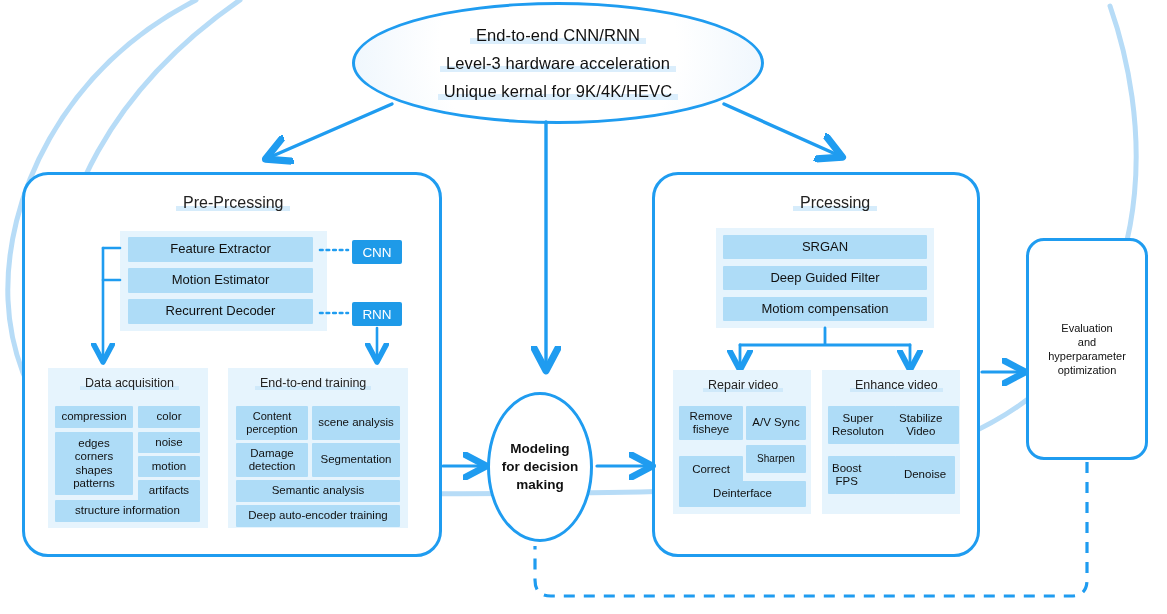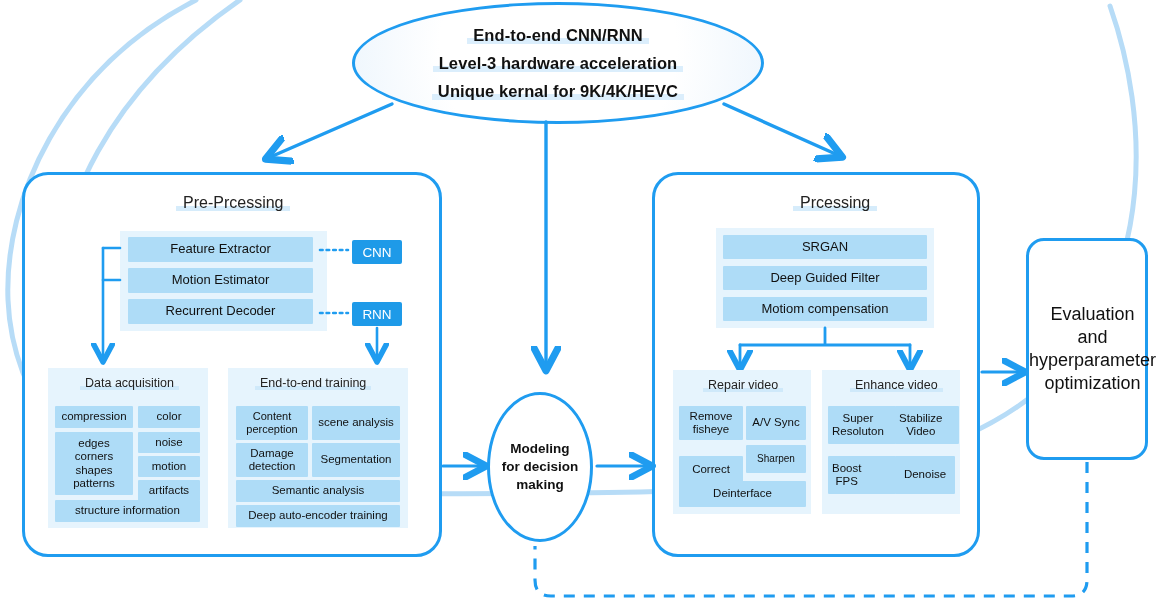--- a/index.html
+++ b/index.html
@@ -6,31 +6,31 @@
   body{width:1167px;height:614px;position:relative;overflow:hidden;
        font-family:"Liberation Sans","DejaVu Sans",sans-serif;color:#111;}
   .stage{position:absolute;inset:0;}
   svg.layer{position:absolute;left:0;top:0;width:1167px;height:614px;pointer-events:none;}
   .node{position:absolute;box-sizing:border-box;}
 
   
   #hero{left:352px;top:2px;width:412px;height:122px;border:3px solid #1f9cf0;
         border-radius:50%;background:radial-gradient(circle at 50% 38%,#ffffff 55%,#eef6fd 100%);
         display:flex;flex-direction:column;align-items:center;justify-content:center;gap:9px;}
-  #hero .hline{font-weight:bold;font-size:16.5px;color:#111;letter-spacing:.1px;
+  #hero .hline{font-weight:normal;font-size:16.5px;color:#111;letter-spacing:.1px;
         background:linear-gradient(to bottom,transparent 62%,#dbeefc 62%,#dbeefc 94%,transparent 94%);
         padding:0 6px;white-space:nowrap;}
 
   
   .bigbox{border:3.5px solid #1f9cf0;border-radius:26px;background:#ffffff;}
   #preproc{left:22px;top:172px;width:420px;height:385px;}
   #proc{left:652px;top:172px;width:328px;height:385px;}
   #evalbox{left:1026px;top:238px;width:122px;height:222px;border:3.5px solid #1f9cf0;
-        border-radius:18px;background:#fff;display:flex;align-items:center;
-        text-align:center;font-size:18px;line-height:1.28;}
+        border-radius:18px;background:#fff;display:flex;align-items:center;justify-content:center;
+        text-align:center;font-size:11px;line-height:1.28;}
 
   .sectitle{position:absolute;font-size:16px;color:#222;white-space:nowrap;
         background:linear-gradient(to bottom,transparent 66%,#d6ecfb 66%,#d6ecfb 96%,transparent 96%);
         padding:0 7px;}
 
   
   .panel{position:absolute;background:#e6f4fd;}
 
   
   .chip{position:absolute;background:#aedcf7;color:#111;display:flex;align-items:center;

